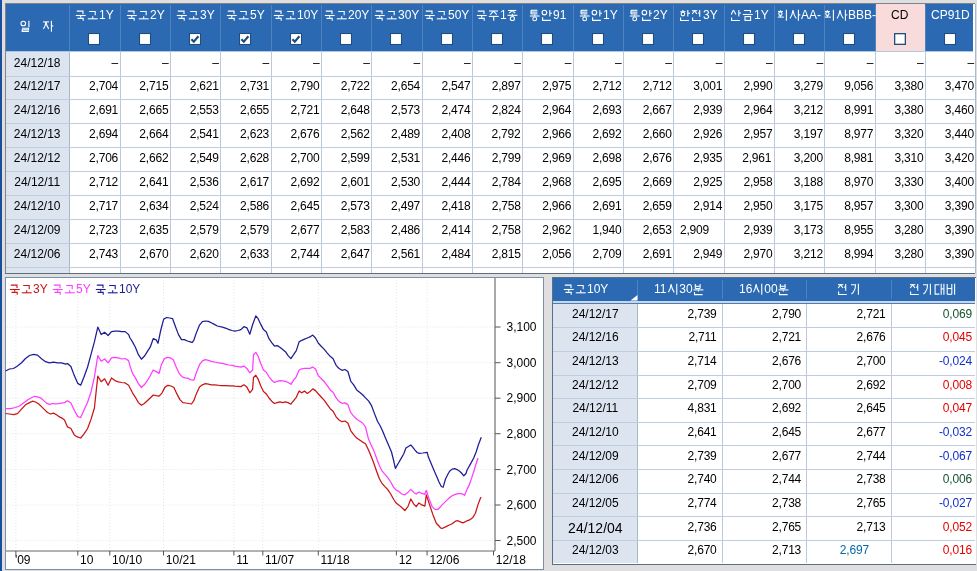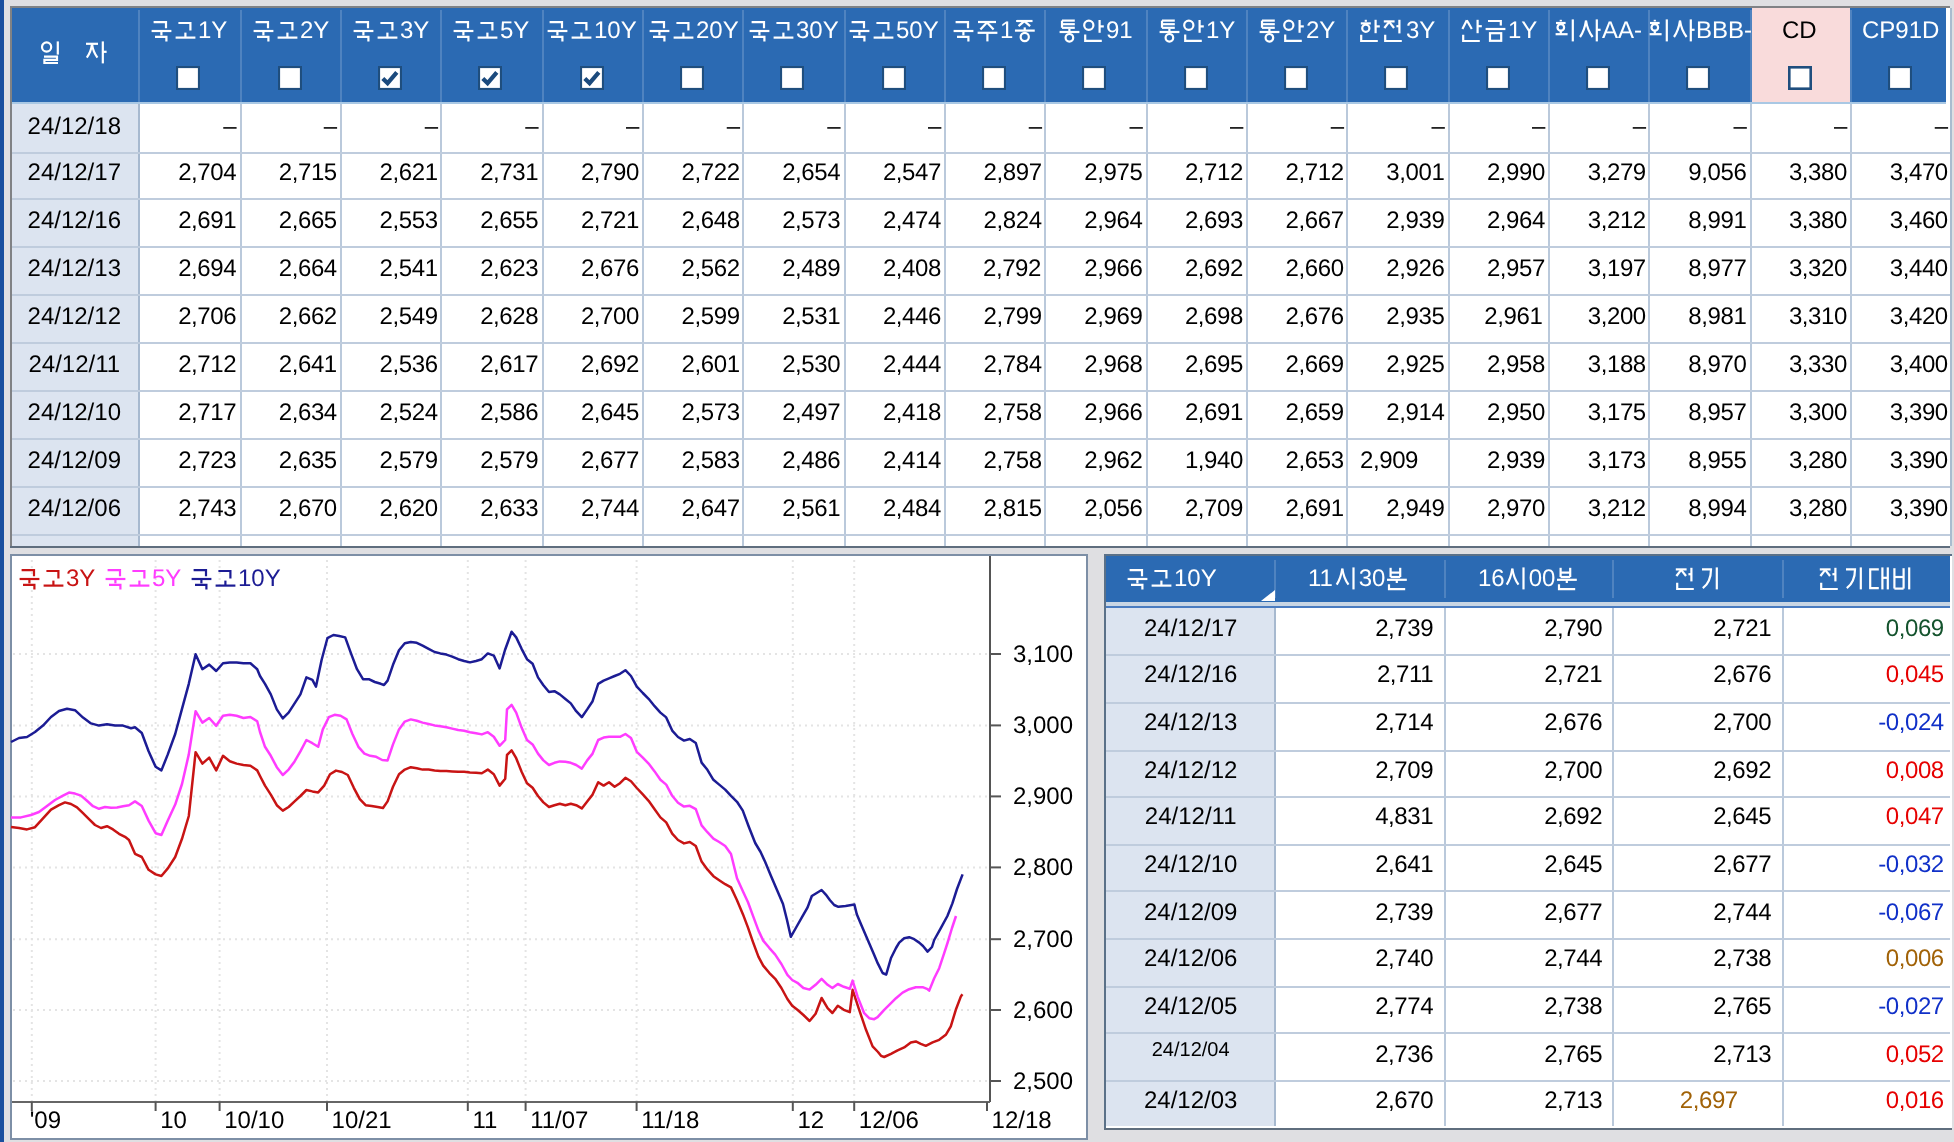--- a/index.html
+++ b/index.html
@@ -1231,27 +1231,27 @@
 <div class="num" style="left:890.9px;top:425.0px;width:83.3px;padding-right:2.3px;color:#1030c8">-0,032</div>
 <div class="abs" style="left:553.3px;top:448.6px;width:84.1px;text-align:center;font-size:12px">24/12/09</div>
 <div class="num" style="left:637.4px;top:448.6px;width:83.5px;padding-right:4.3px;color:#000">2,739</div>
 <div class="num" style="left:721.9px;top:448.6px;width:83.5px;padding-right:4.3px;color:#000">2,677</div>
 <div class="num" style="left:806.4px;top:448.6px;width:83.5px;padding-right:4.3px;color:#000">2,744</div>
 <div class="num" style="left:890.9px;top:448.6px;width:83.3px;padding-right:2.3px;color:#1030c8">-0,067</div>
 <div class="abs" style="left:553.3px;top:472.2px;width:84.1px;text-align:center;font-size:12px">24/12/06</div>
 <div class="num" style="left:637.4px;top:472.2px;width:83.5px;padding-right:4.3px;color:#000">2,740</div>
 <div class="num" style="left:721.9px;top:472.2px;width:83.5px;padding-right:4.3px;color:#000">2,744</div>
 <div class="num" style="left:806.4px;top:472.2px;width:83.5px;padding-right:4.3px;color:#000">2,738</div>
-<div class="num" style="left:890.9px;top:472.2px;width:83.3px;padding-right:2.3px;color:#a16207">0,006</div>
+<div class="num" style="left:890.9px;top:472.2px;width:83.3px;padding-right:2.3px;color:#14532d">0,006</div>
 <div class="abs" style="left:553.3px;top:495.9px;width:84.1px;text-align:center;font-size:12px">24/12/05</div>
 <div class="num" style="left:637.4px;top:495.9px;width:83.5px;padding-right:4.3px;color:#000">2,774</div>
 <div class="num" style="left:721.9px;top:495.9px;width:83.5px;padding-right:4.3px;color:#000">2,738</div>
 <div class="num" style="left:806.4px;top:495.9px;width:83.5px;padding-right:4.3px;color:#000">2,765</div>
 <div class="num" style="left:890.9px;top:495.9px;width:83.3px;padding-right:2.3px;color:#1030c8">-0,027</div>
-<div class="abs" style="left:553.3px;top:519.5px;width:84.1px;text-align:center;font-size:10px">24/12/04</div>
+<div class="abs" style="left:553.3px;top:519.5px;width:84.1px;text-align:center;font-size:14px">24/12/04</div>
 <div class="num" style="left:637.4px;top:519.5px;width:83.5px;padding-right:4.3px;color:#000">2,736</div>
 <div class="num" style="left:721.9px;top:519.5px;width:83.5px;padding-right:4.3px;color:#000">2,765</div>
 <div class="num" style="left:806.4px;top:519.5px;width:83.5px;padding-right:4.3px;color:#000">2,713</div>
 <div class="num" style="left:890.9px;top:519.5px;width:83.3px;padding-right:2.3px;color:#e60000">0,052</div>
 <div class="abs" style="left:553.3px;top:543.1px;width:84.1px;text-align:center;font-size:12px">24/12/03</div>
 <div class="num" style="left:637.4px;top:543.1px;width:83.5px;padding-right:4.3px;color:#000">2,670</div>
 <div class="num" style="left:721.9px;top:543.1px;width:83.5px;padding-right:4.3px;color:#000">2,713</div>
-<div class="num" style="left:806.4px;top:543.1px;width:83.5px;padding-right:21px;color:#a16207">2,697</div>
+<div class="num" style="left:806.4px;top:543.1px;width:83.5px;padding-right:21px;color:#0369a1">2,697</div>
 <div class="num" style="left:890.9px;top:543.1px;width:83.3px;padding-right:2.3px;color:#e60000">0,016</div>
 </body></html>

